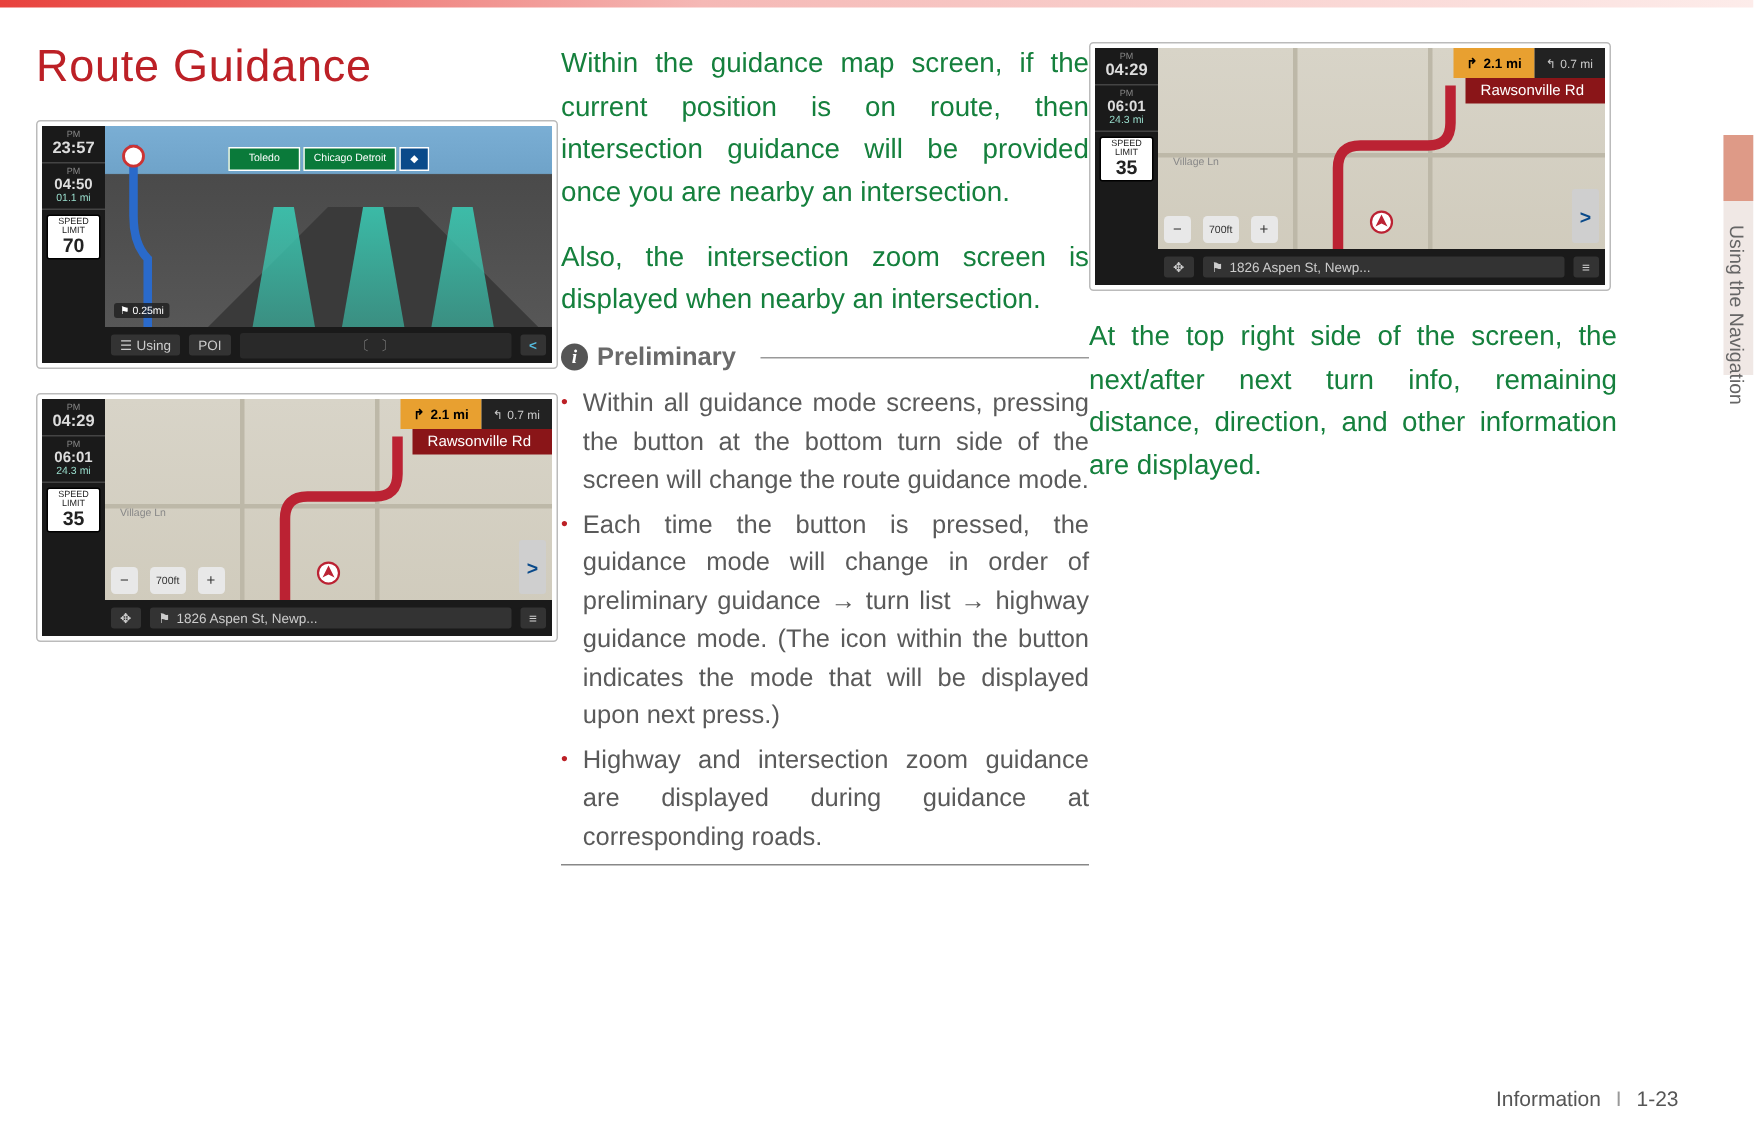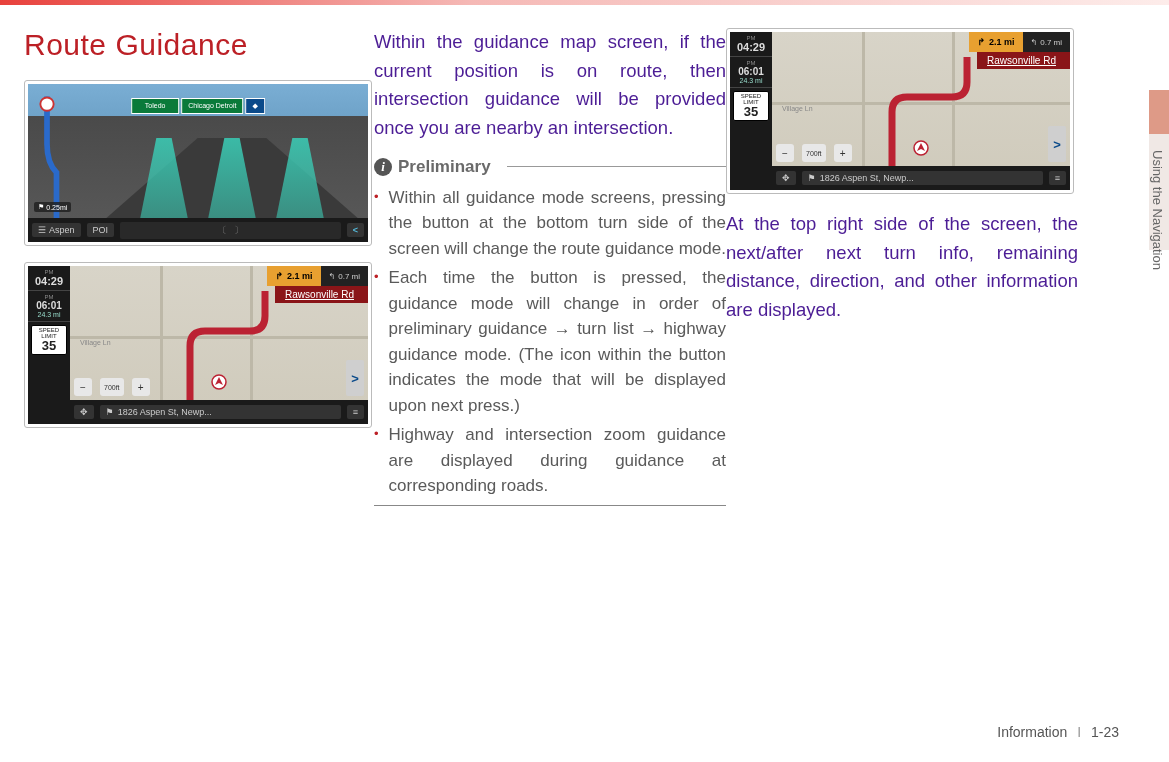--- a/index.html
+++ b/index.html
@@ -34,21 +34,21 @@
     font-size: 30px;
     color: #bc2026;
     font-weight: 400;
     letter-spacing: 0.5px;
     margin-bottom: 18px;
     font-family: "Trebuchet MS", Arial, sans-serif;
   }
   .body-text {
     font-size: 18.5px;
     line-height: 1.55;
-    color: #4c1d95;
+    color: #15803d;
     text-align: justify;
     margin-bottom: 14px;
   }
   .subhead {
     font-size: 21px;
     font-weight: bold;
     color: #4a4a4a;
     border-bottom: 1px solid #888;
     padding-bottom: 2px;
     margin-bottom: 18px;
@@ -224,21 +224,20 @@
     align-items: center;
     gap: 3px;
   }
   .gb-road {
     position: absolute;
     top: 20px; right: 0;
     background: #8a1518;
     color: #fff;
     font-size: 10px;
     padding: 3px 14px 3px 10px;
-    text-decoration: underline;
   }
   .map-route {
     position: absolute;
     left: 60px; top: 20px;
     width: 180px;
     height: 120px;
   }
   .map-cursor {
     position: absolute;
     left: 50%; bottom: 34px;
@@ -350,20 +349,32 @@
 <div class="side-tab accent"></div>
 <div class="side-label">Using the Navigation</div>
 
 <div class="page">
 
   <div class="col col1">
     <h1 class="title">Route Guidance</h1>
 
     <div class="shot">
       <div class="shot-inner">
+        <div class="shot-left-strip">
+          <div class="strip-block">
+              <div style="font-size:6px;color:#888">PM</div>
+              <div class="strip-time">23:57</div>
+            </div>
+          <div class="strip-block">
+              <div style="font-size:6px;color:#888">PM</div>
+              <div class="strip-time" style="font-size:10px">04:50</div>
+              <div class="strip-small">01.1 mi</div>
+            </div>
+          <div class="speed-box"><span>SPEED LIMIT</span><span class="speed-n">70</span></div>
+        </div>
         <div class="shot-map highway">
           <div class="road-persp"></div>
           <div class="lane">
               <div class="l1"></div>
               <div class="l2"></div>
               <div class="l3"></div>
             </div>
           <div class="signboard">
             <div class="sign">Toledo</div>
             <div class="sign">Chicago Detroit</div>
@@ -376,21 +387,21 @@
                 <polygon points="30,148 24,158 36,158" fill="#c33"></polygon>
               </svg>
           </div>
           <div style="position:absolute;left:6px;bottom:30px;background:rgba(30,30,30,.8);color:#fff;font-size:7px;padding:1px 4px;border-radius:2px;display:flex;align-items:center;gap:2px">
               <span>⚑</span>
               <span>0.25mi</span>
             </div>
           <div class="bottom-bar">
             <div class="bb-btn">
                 <span>☰</span>
-                <span>Aspen</span>
+                <span>Using</span>
               </div>
             <div class="bb-btn">
                 <span>POI</span>
               </div>
             <div class="bb-btn" style="flex:1;justify-content:center;opacity:.6">〔&nbsp;&nbsp;&nbsp;〕</div>
             <div class="bb-btn" style="color:#5bd;font-weight:bold">&lt;</div>
           </div>
         </div>
       </div>
     </div>
@@ -451,20 +462,21 @@
               </div>
           </div>
         </div>
       </div>
     </div>
 
   </div>
 
   <div class="col col2">
     <p class="body-text">Within the guidance map screen, if the current position is on route, then intersection guidance will be provided once you are nearby an intersection.</p>
+    <p class="body-text">Also, the intersection zoom screen is displayed when nearby an intersection.</p>
 
     <div class="info-header">
       <div class="info-icon">i</div>
       <div class="info-title">Preliminary</div>
       <div class="line"></div>
     </div>
     <ul class="bullet-list">
       <li class="bullet-item">
           <span class="bullet-dot">•</span>
           <span class="bullet-text">Within all guidance mode screens, pressing the button at the bottom turn side of the screen will change the route guidance mode.</span>

